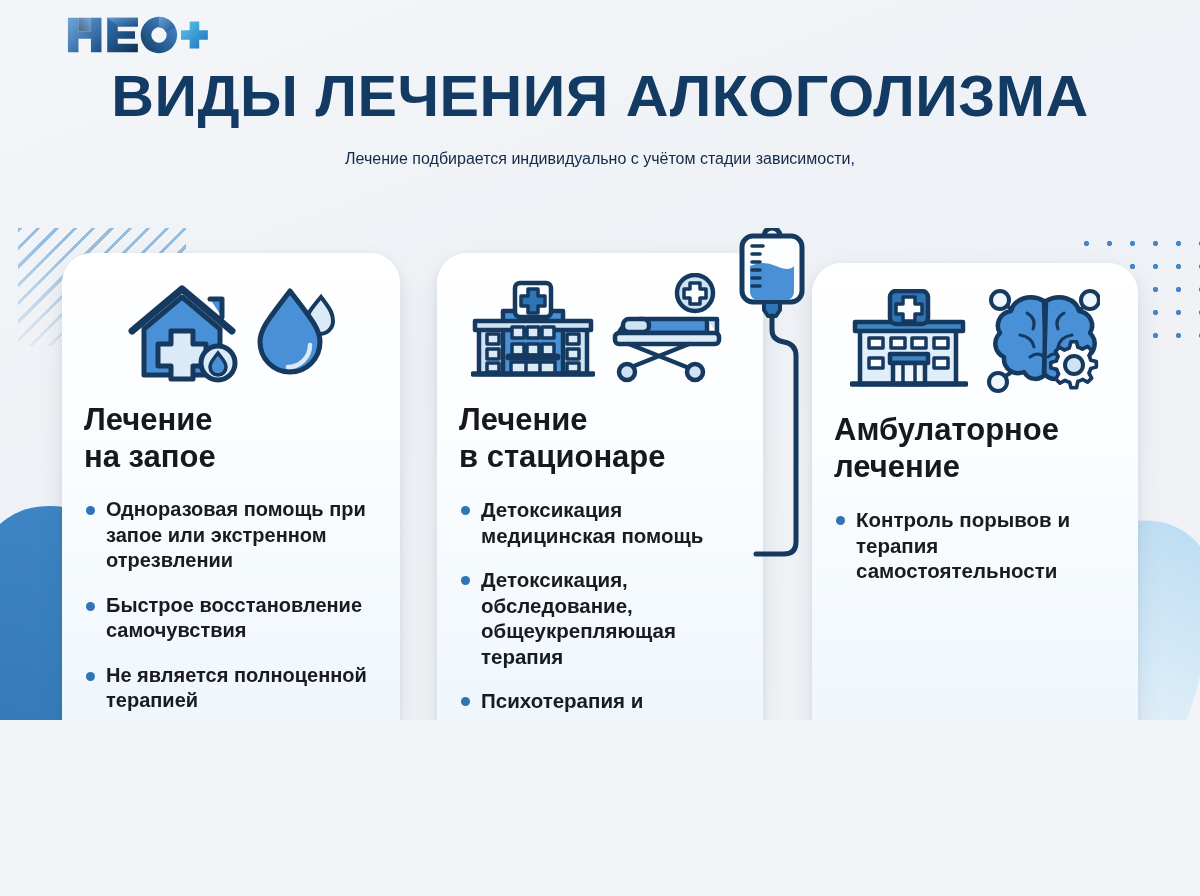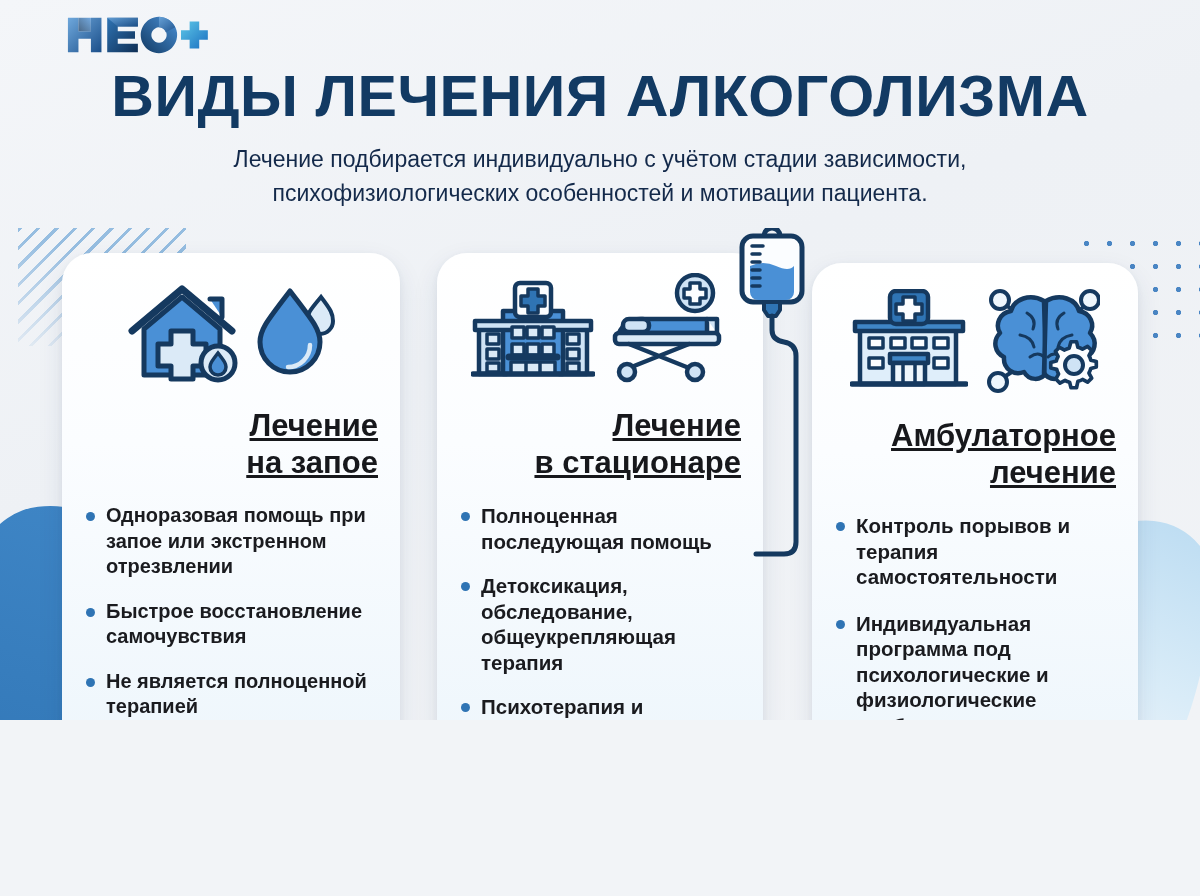--- a/index.html
+++ b/index.html
@@ -61,45 +61,44 @@
     position:absolute;left:0;right:0;top:62px;
     text-align:center;
     font-size:58px;font-weight:bold;letter-spacing:.5px;
     color:#123a63;
     font-family:"Liberation Sans","DejaVu Sans",sans-serif;
     transform:scaleX(1.02);
   }
   .subtitle{
     position:absolute;left:80px;right:80px;top:142px;
     text-align:center;
-    font-size:23px;line-height:34px;color:#13294a;
+    font-size:16px;line-height:34px;color:#13294a;
   }
 
   
   .card{
     position:absolute;
     border-radius:30px;
     background:linear-gradient(180deg,#ffffff 0%,#fbfdff 32%,#eaf4fb 100%);
     box-shadow:0 10px 26px rgba(30,60,100,.10), 0 2px 6px rgba(30,60,100,.06);
     padding:0 22px;
   }
   #card-1{ left:62px; top:253px; width:338px; height:589px; }
   #card-2{ left:437px; top:253px; width:326px; height:589px; }
   #card-3{ left:812px; top:263px; width:326px; height:589px; }
 
   .card-icons{
     display:flex;align-items:flex-end;justify-content:center;gap:14px;
     height:130px;padding-top:24px;
   }
   .card-title{
-    text-align:right;
+    text-align:left;
     font-size:31px;font-weight:bold;line-height:37px;
     color:#17181c;
-    margin-top:24px;
-    text-decoration:underline;
+    margin-top:18px;
   }
   .bullets{ list-style:none;margin-top:22px; }
   .bullets li{
     position:relative;
     padding-left:22px;
     margin-bottom:19px;
     font-size:20px;line-height:25.5px;
     color:#1a1b1f;
     font-weight:bold;
   }
@@ -162,21 +161,20 @@
 
     <path d="M129 10 h10 v9 h9 v10 h-9 v9 h-10 v-9 h-9 V19 h9 Z" fill="url(#lg4)"></path>
     </svg>
     <span class="sr">НЕО+</span>
 
   <div class="sr">НЕО+</div>
 
   <h1 class="title">ВИДЫ ЛЕЧЕНИЯ АЛКОГОЛИЗМА</h1>
   <div class="subtitle">
     <div>Лечение подбирается индивидуально с учётом стадии зависимости,</div>
-    <div>психофизиологических особенностей и мотивации пациента.</div>
   </div>
 
   <div class="card" id="card-1">
     <div class="card-icons">
       <svg width="112" height="104" viewBox="0 0 112 104">
         <g stroke="#15395f" stroke-width="5" stroke-linejoin="round" stroke-linecap="round" fill="none">
           <path d="M18 50 L56 18 L94 50 V96 H18 Z" fill="#4a90d6"></path>
           <path d="M6 52 L56 10 L106 52" fill="none" stroke-width="7"></path>
           <path d="M84 20 h12 v18" fill="#4a90d6"></path>
           <path d="M45 52 h22 v13 h13 v22 h-13 v13 h-22 v-13 h-13 v-22 h13 Z" fill="#dbeaf7"></path>
@@ -243,21 +241,21 @@
           <circle cx="18" cy="99" r="8" fill="#cfe3f5"></circle>
           <circle cx="86" cy="99" r="8" fill="#cfe3f5"></circle>
         </g>
       </svg>
     </div>
     <div class="card-title">
       <div>Лечение</div>
       <div>в стационаре</div>
     </div>
     <ul class="bullets">
-      <li>Полноценная последующая помощь</li>
+      <li>Детоксикация медицинская помощь</li>
       <li>Детоксикация, обследование, общеукрепляющая терапия</li>
       <li>Психотерапия и последующая реабилитация</li>
     </ul>
   </div>
 
   <div class="card" id="card-3">
     <div class="card-icons">
       <svg width="118" height="104" viewBox="0 0 118 104">
         <g stroke="#15395f" stroke-width="4.5" stroke-linejoin="round">
           <rect x="10" y="40" width="96" height="55" fill="#dfeefa"></rect>
@@ -297,21 +295,20 @@
           <circle cx="6" cy="6" r="9" fill="#cfe3f5" stroke="#15395f" stroke-width="4"></circle>
         </g>
       </svg>
     </div>
     <div class="card-title">
       <div>Амбулаторное</div>
       <div>лечение</div>
     </div>
     <ul class="bullets">
       <li>Контроль порывов и терапия самостоятельности</li>
-      <li>Индивидуальная программа под психологические и физиологические особенности</li>
     </ul>
   </div>
 
   <div class="iv-wrap">
     <svg width="96" height="340" viewBox="0 0 96 340">
       <path d="M36 8 a8 8 0 0 1 16 0" fill="none" stroke="#15395f" stroke-width="5"></path>
       <rect x="14" y="8" width="60" height="66" rx="11" fill="#fbfdff" stroke="#15395f" stroke-width="5"></rect>
       <path d="M22 38 q13 -6 26 0 q13 6 18 0 v26 a8 8 0 0 1 -8 8 H30 a8 8 0 0 1 -8 -8 Z" fill="#4a90d6"></path>
       <g stroke="#15395f" stroke-width="3.5" stroke-linecap="round">
         <path d="M24 18 h11 M24 26 h8 M24 34 h8 M24 42 h8 M24 50 h8 M24 58 h8"></path>

